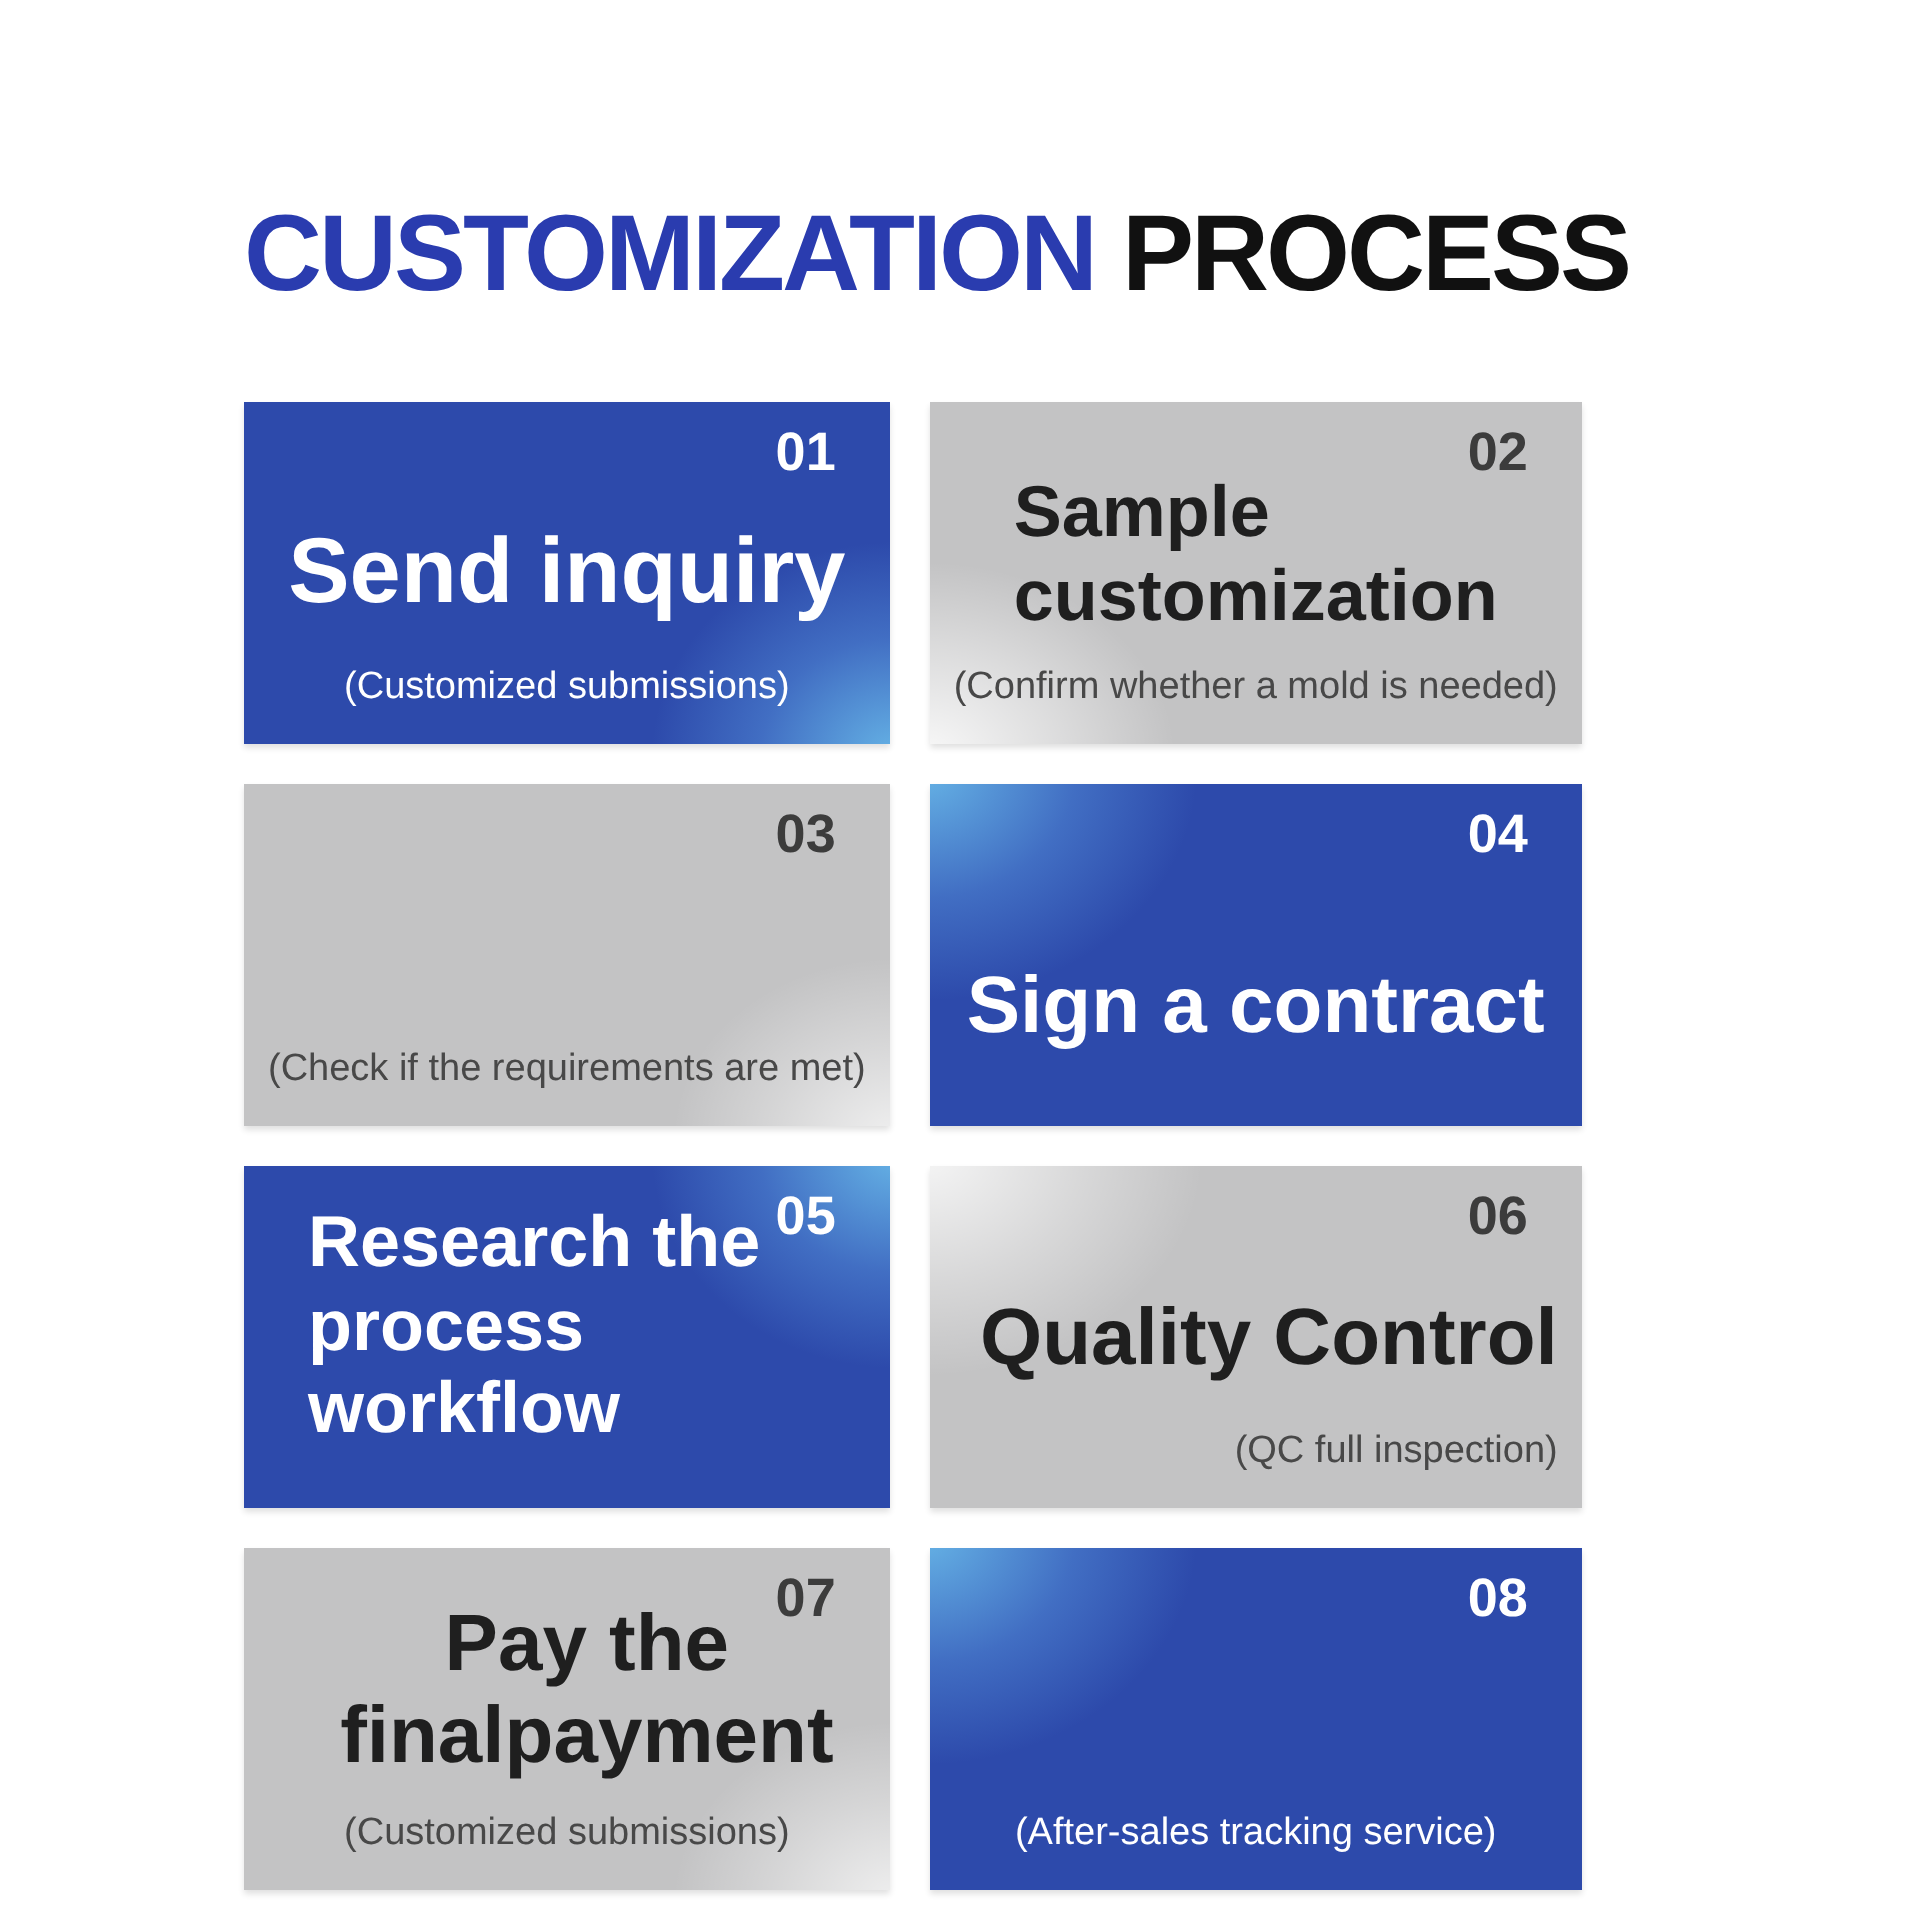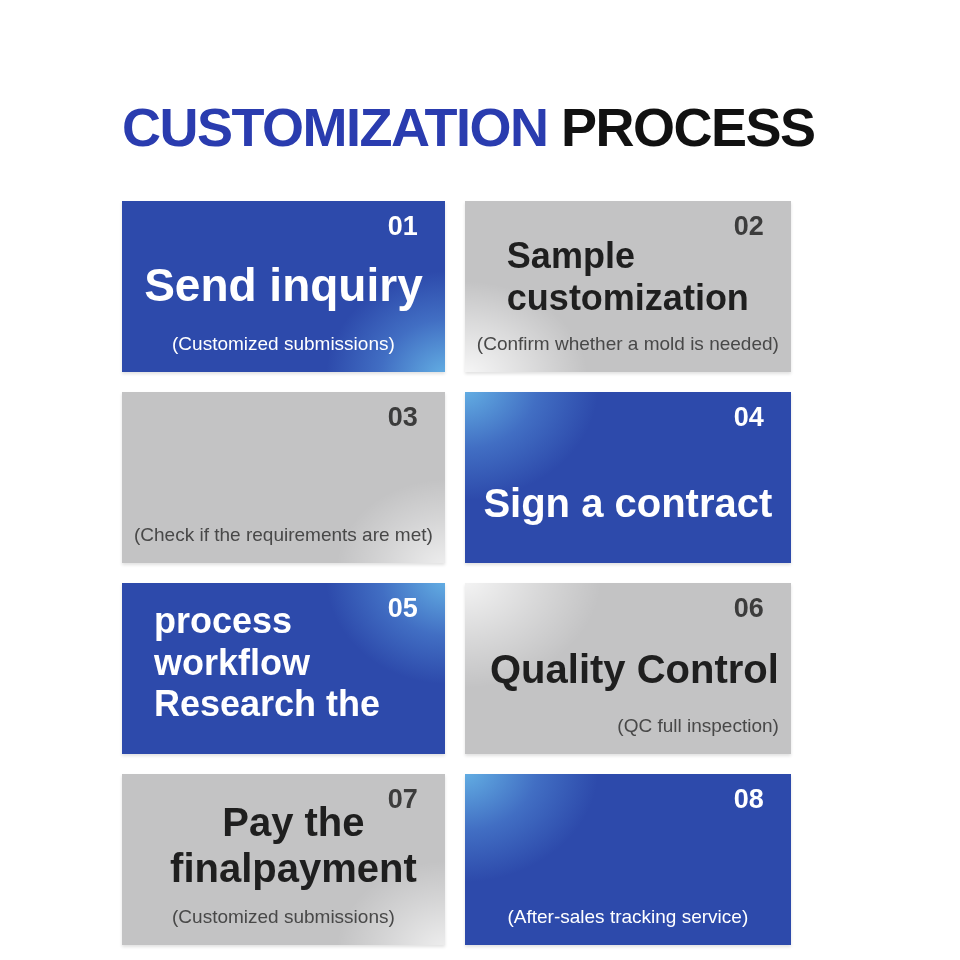--- a/index.html
+++ b/index.html
@@ -121,22 +121,22 @@
   <div class="card blue glow-tl">
     <div class="num">04</div>
     <div class="title t-lg center">
       <span>Sign a contract</span>
     </div>
   </div>
 
   <div class="card blue glow-tr">
     <div class="num">05</div>
     <div class="title left">
+      <span>Research the</span>
       <span>process workflow</span>
-      <span>Research the</span>
     </div>
   </div>
 
   <div class="card gray glow-tl">
     <div class="num">06</div>
     <div class="title t-lg center">
       <span>Quality Control</span>
     </div>
     <div class="subtitle">(QC full inspection)</div>
   </div>

